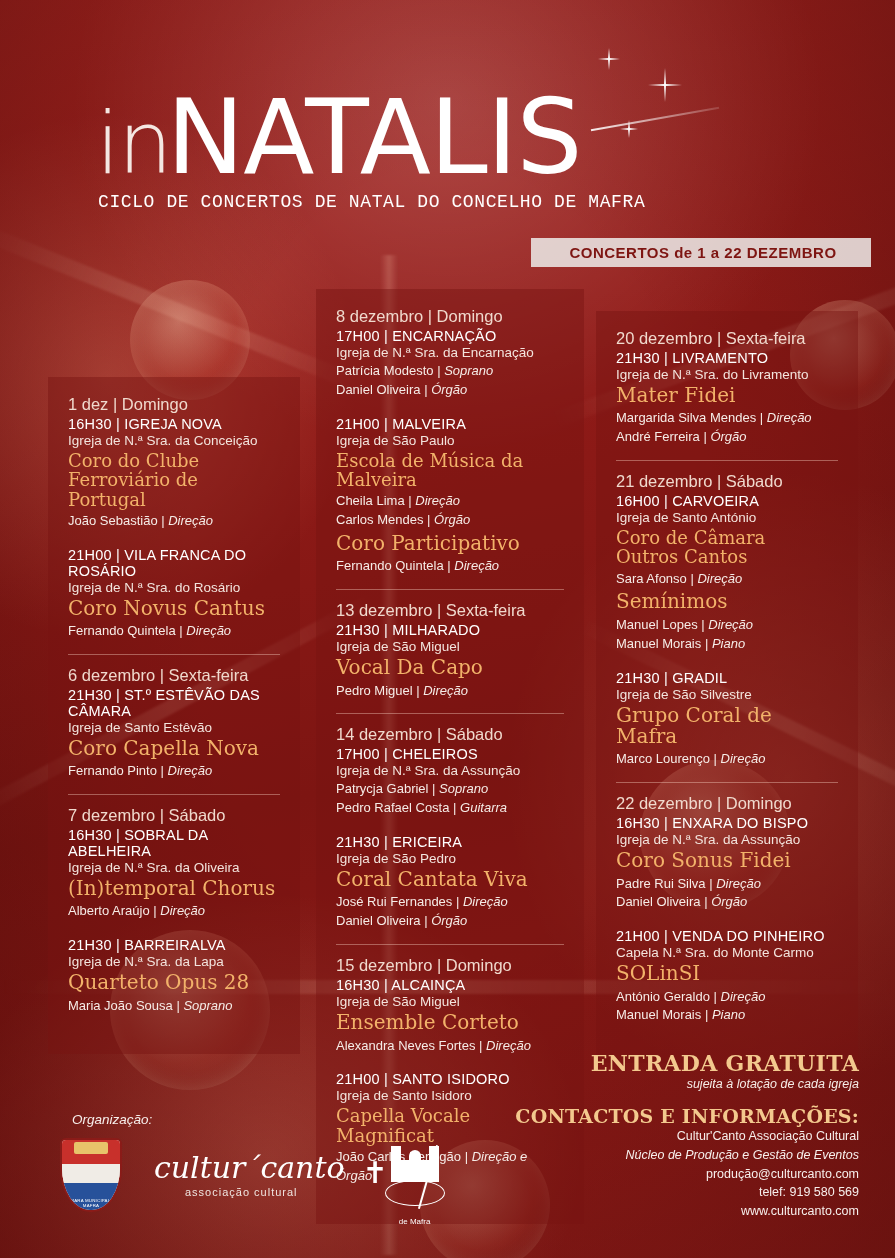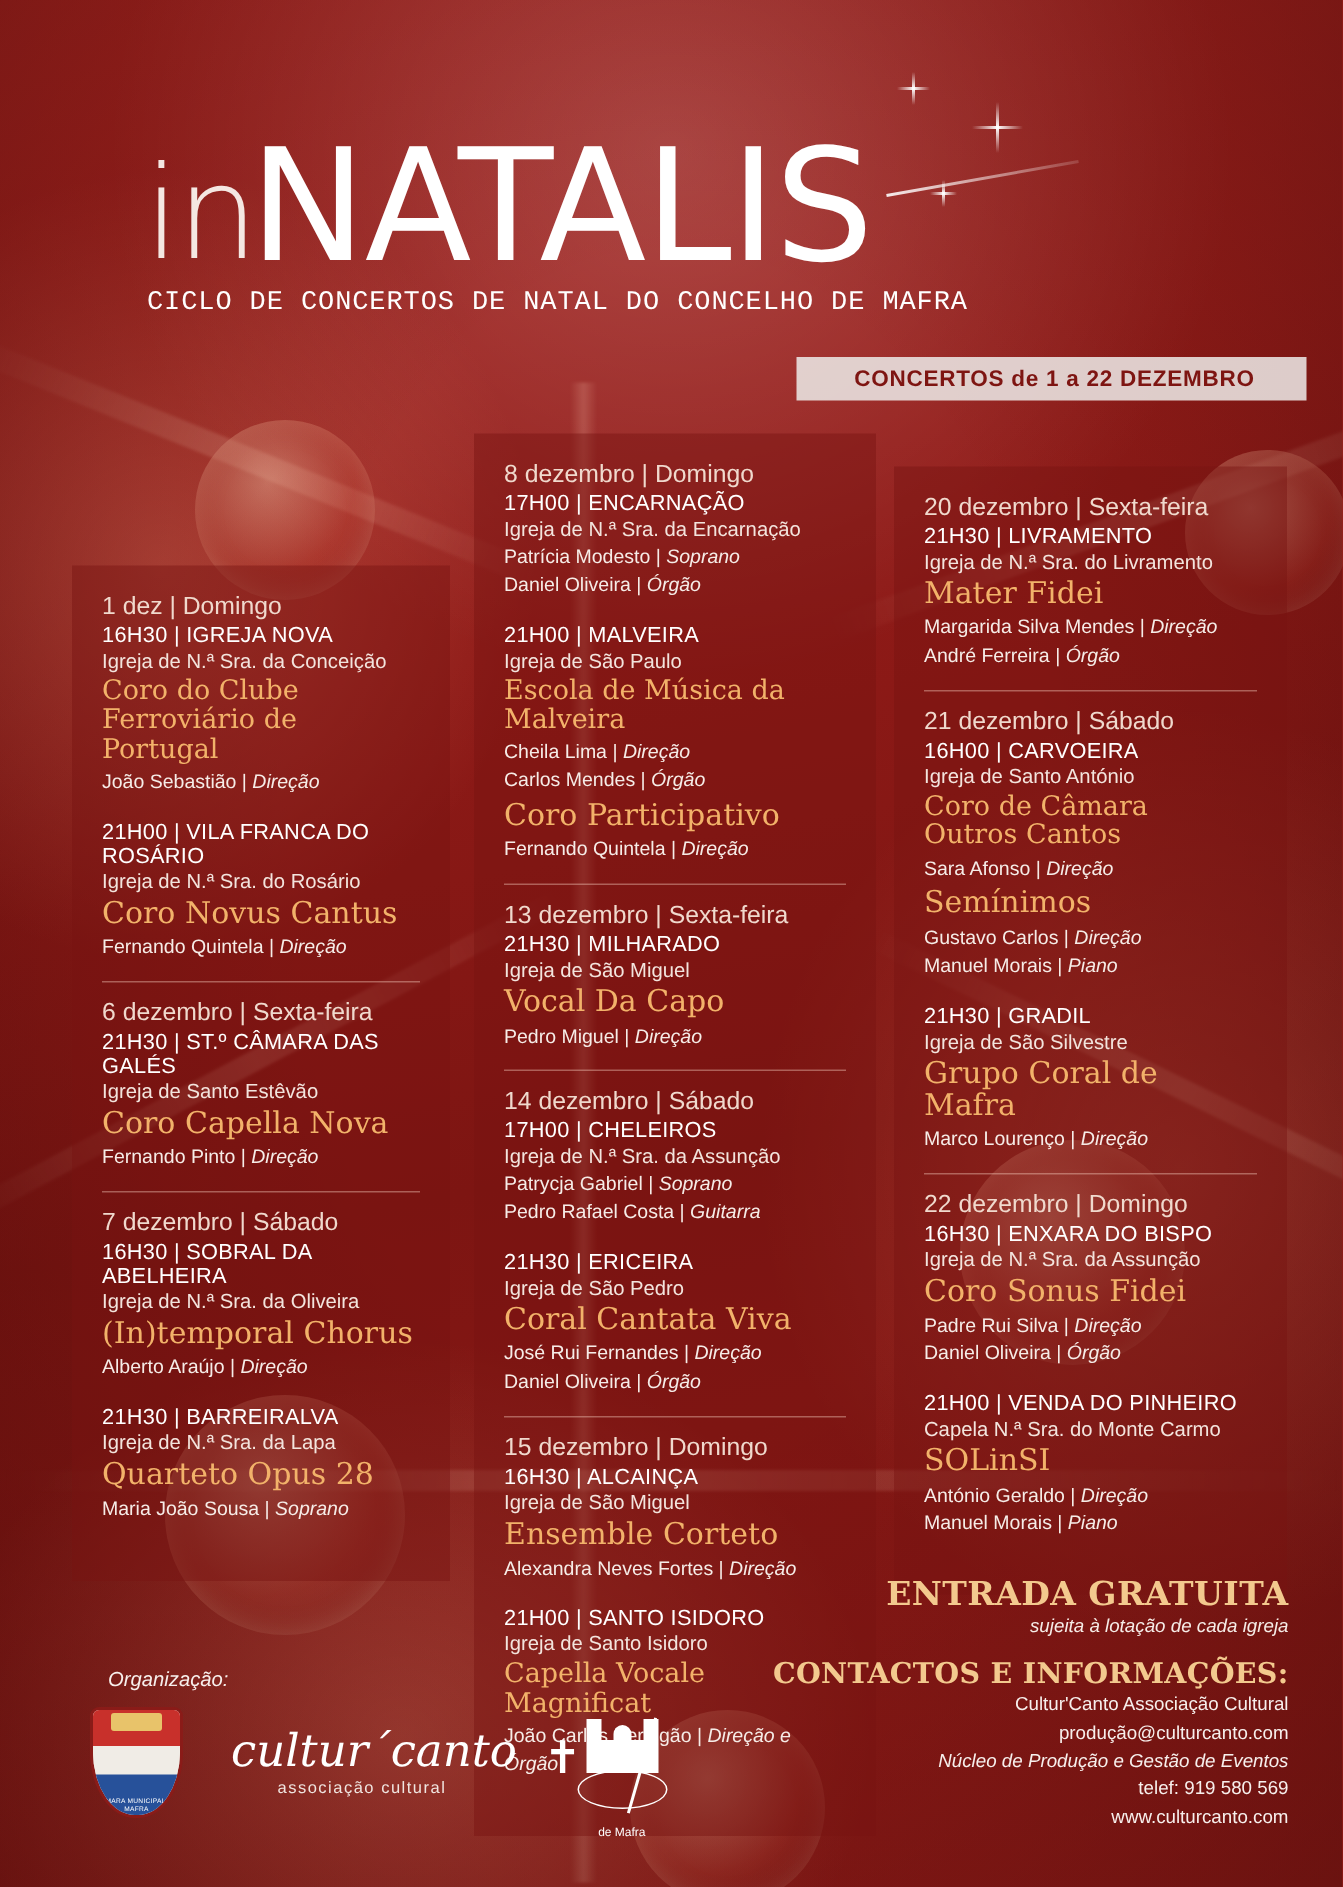--- a/index.html
+++ b/index.html
@@ -228,21 +228,21 @@
     <div class="ev">
       <div style="height: 14px;"></div>
       <div class="ev-time">21H00 | VILA FRANCA DO ROSÁRIO</div>
       <div class="ev-place">Igreja de N.ª Sra. do Rosário</div>
       <div class="ev-group">Coro Novus Cantus</div>
       <div class="ev-person"><span>Fernando Quintela</span><span class="sep-dot"> | </span><i>Direção</i></div>
     </div>
     <div class="hr"></div>
     <div class="date">6 dezembro | Sexta-feira</div>
     <div class="ev">
-      <div class="ev-time">21H30 | ST.º CÂMARA DAS GALÉS</div>
+      <div class="ev-time">21H30 | ST.º ESTÊVÃO DAS CÂMARA</div>
       <div class="ev-place">Igreja de Santo Estêvão</div>
       <div class="ev-group">Coro Capella Nova</div>
       <div class="ev-person"><span>Fernando Pinto</span><span class="sep-dot"> | </span><i>Direção</i></div>
     </div>
     <div class="hr"></div>
     <div class="date">7 dezembro | Sábado</div>
     <div class="ev">
       <div class="ev-time">16H30 | SOBRAL DA ABELHEIRA</div>
       <div class="ev-place">Igreja de N.ª Sra. da Oliveira</div>
       <div class="ev-group">(In)temporal Chorus</div>
@@ -324,21 +324,21 @@
       <div class="ev-person"><span>André Ferreira</span><span class="sep-dot"> | </span><i>Órgão</i></div>
     </div>
     <div class="hr"></div>
     <div class="date">21 dezembro | Sábado</div>
     <div class="ev">
       <div class="ev-time">16H00 | CARVOEIRA</div>
       <div class="ev-place">Igreja de Santo António</div>
       <div class="ev-group small">Coro de Câmara<br>Outros Cantos</div>
       <div class="ev-person"><span>Sara Afonso</span><span class="sep-dot"> | </span><i>Direção</i></div>
       <div class="ev-group">Semínimos</div>
-      <div class="ev-person"><span>Gustavo Carlos</span><span class="sep-dot"> | </span><i>Direção</i></div>
+      <div class="ev-person"><span>Manuel Lopes</span><span class="sep-dot"> | </span><i>Direção</i></div>
       <div class="ev-person"><span>Manuel Morais</span><span class="sep-dot"> | </span><i>Piano</i></div>
     </div>
     <div class="ev">
       <div style="height: 14px;"></div>
       <div class="ev-time">21H30 | GRADIL</div>
       <div class="ev-place">Igreja de São Silvestre</div>
       <div class="ev-group">Grupo Coral de Mafra</div>
       <div class="ev-person"><span>Marco Lourenço</span><span class="sep-dot"> | </span><i>Direção</i></div>
     </div>
     <div class="hr"></div>
@@ -361,22 +361,22 @@
   </div>
 
 <div class="free">
   <div class="free-t">ENTRADA GRATUITA</div>
   <div class="free-s">sujeita à lotação de cada igreja</div>
 </div>
 
 <div class="contacts">
   <div class="contacts-t">CONTACTOS E INFORMAÇÕES:</div>
   <div class="contacts-l">Cultur'Canto Associação Cultural</div>
+  <div class="contacts-l it">Núcleo de Produção e Gestão de Eventos</div>
   <div class="contacts-l">produção@culturcanto.com</div>
-  <div class="contacts-l it">Núcleo de Produção e Gestão de Eventos</div>
   <div class="contacts-l">telef: 919 580 569</div>
   <div class="contacts-l">www.culturcanto.com</div>
 </div>
 
 <div class="org-label">Organização:</div>
 <div class="orgs">
 
   <div class="crest">
     <div class="crest-shield">
       <div class="crest-top"></div>

